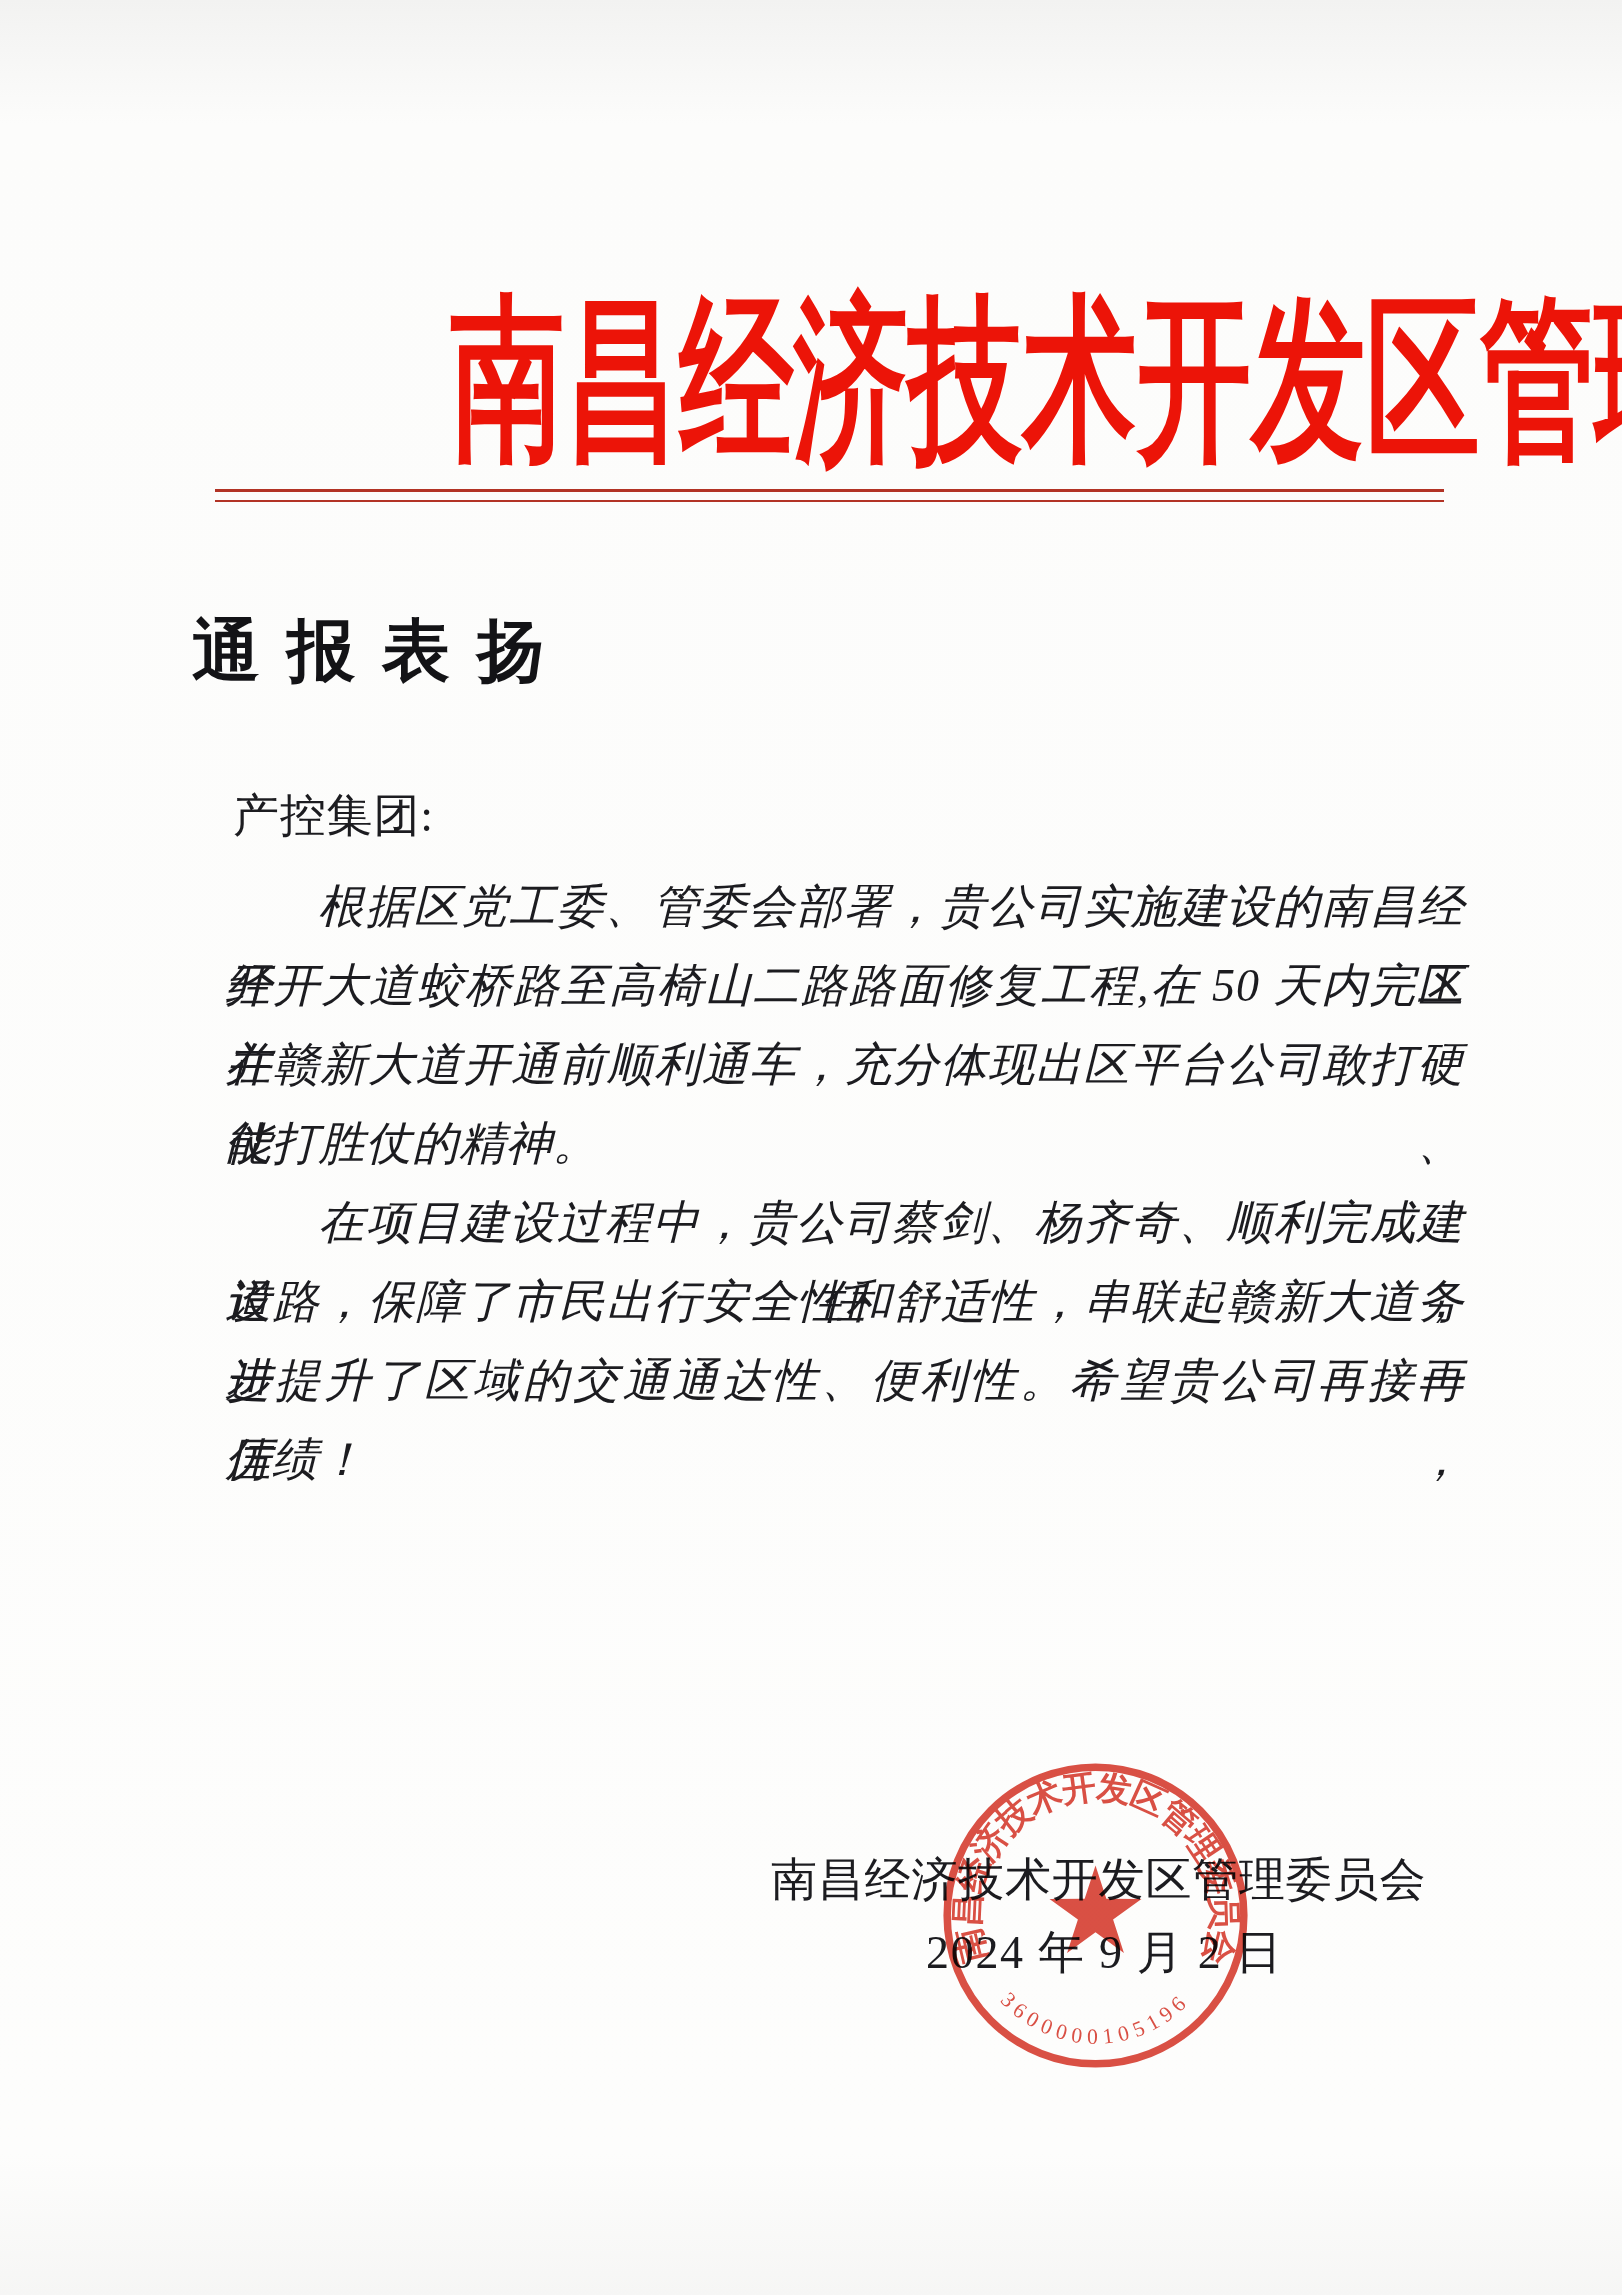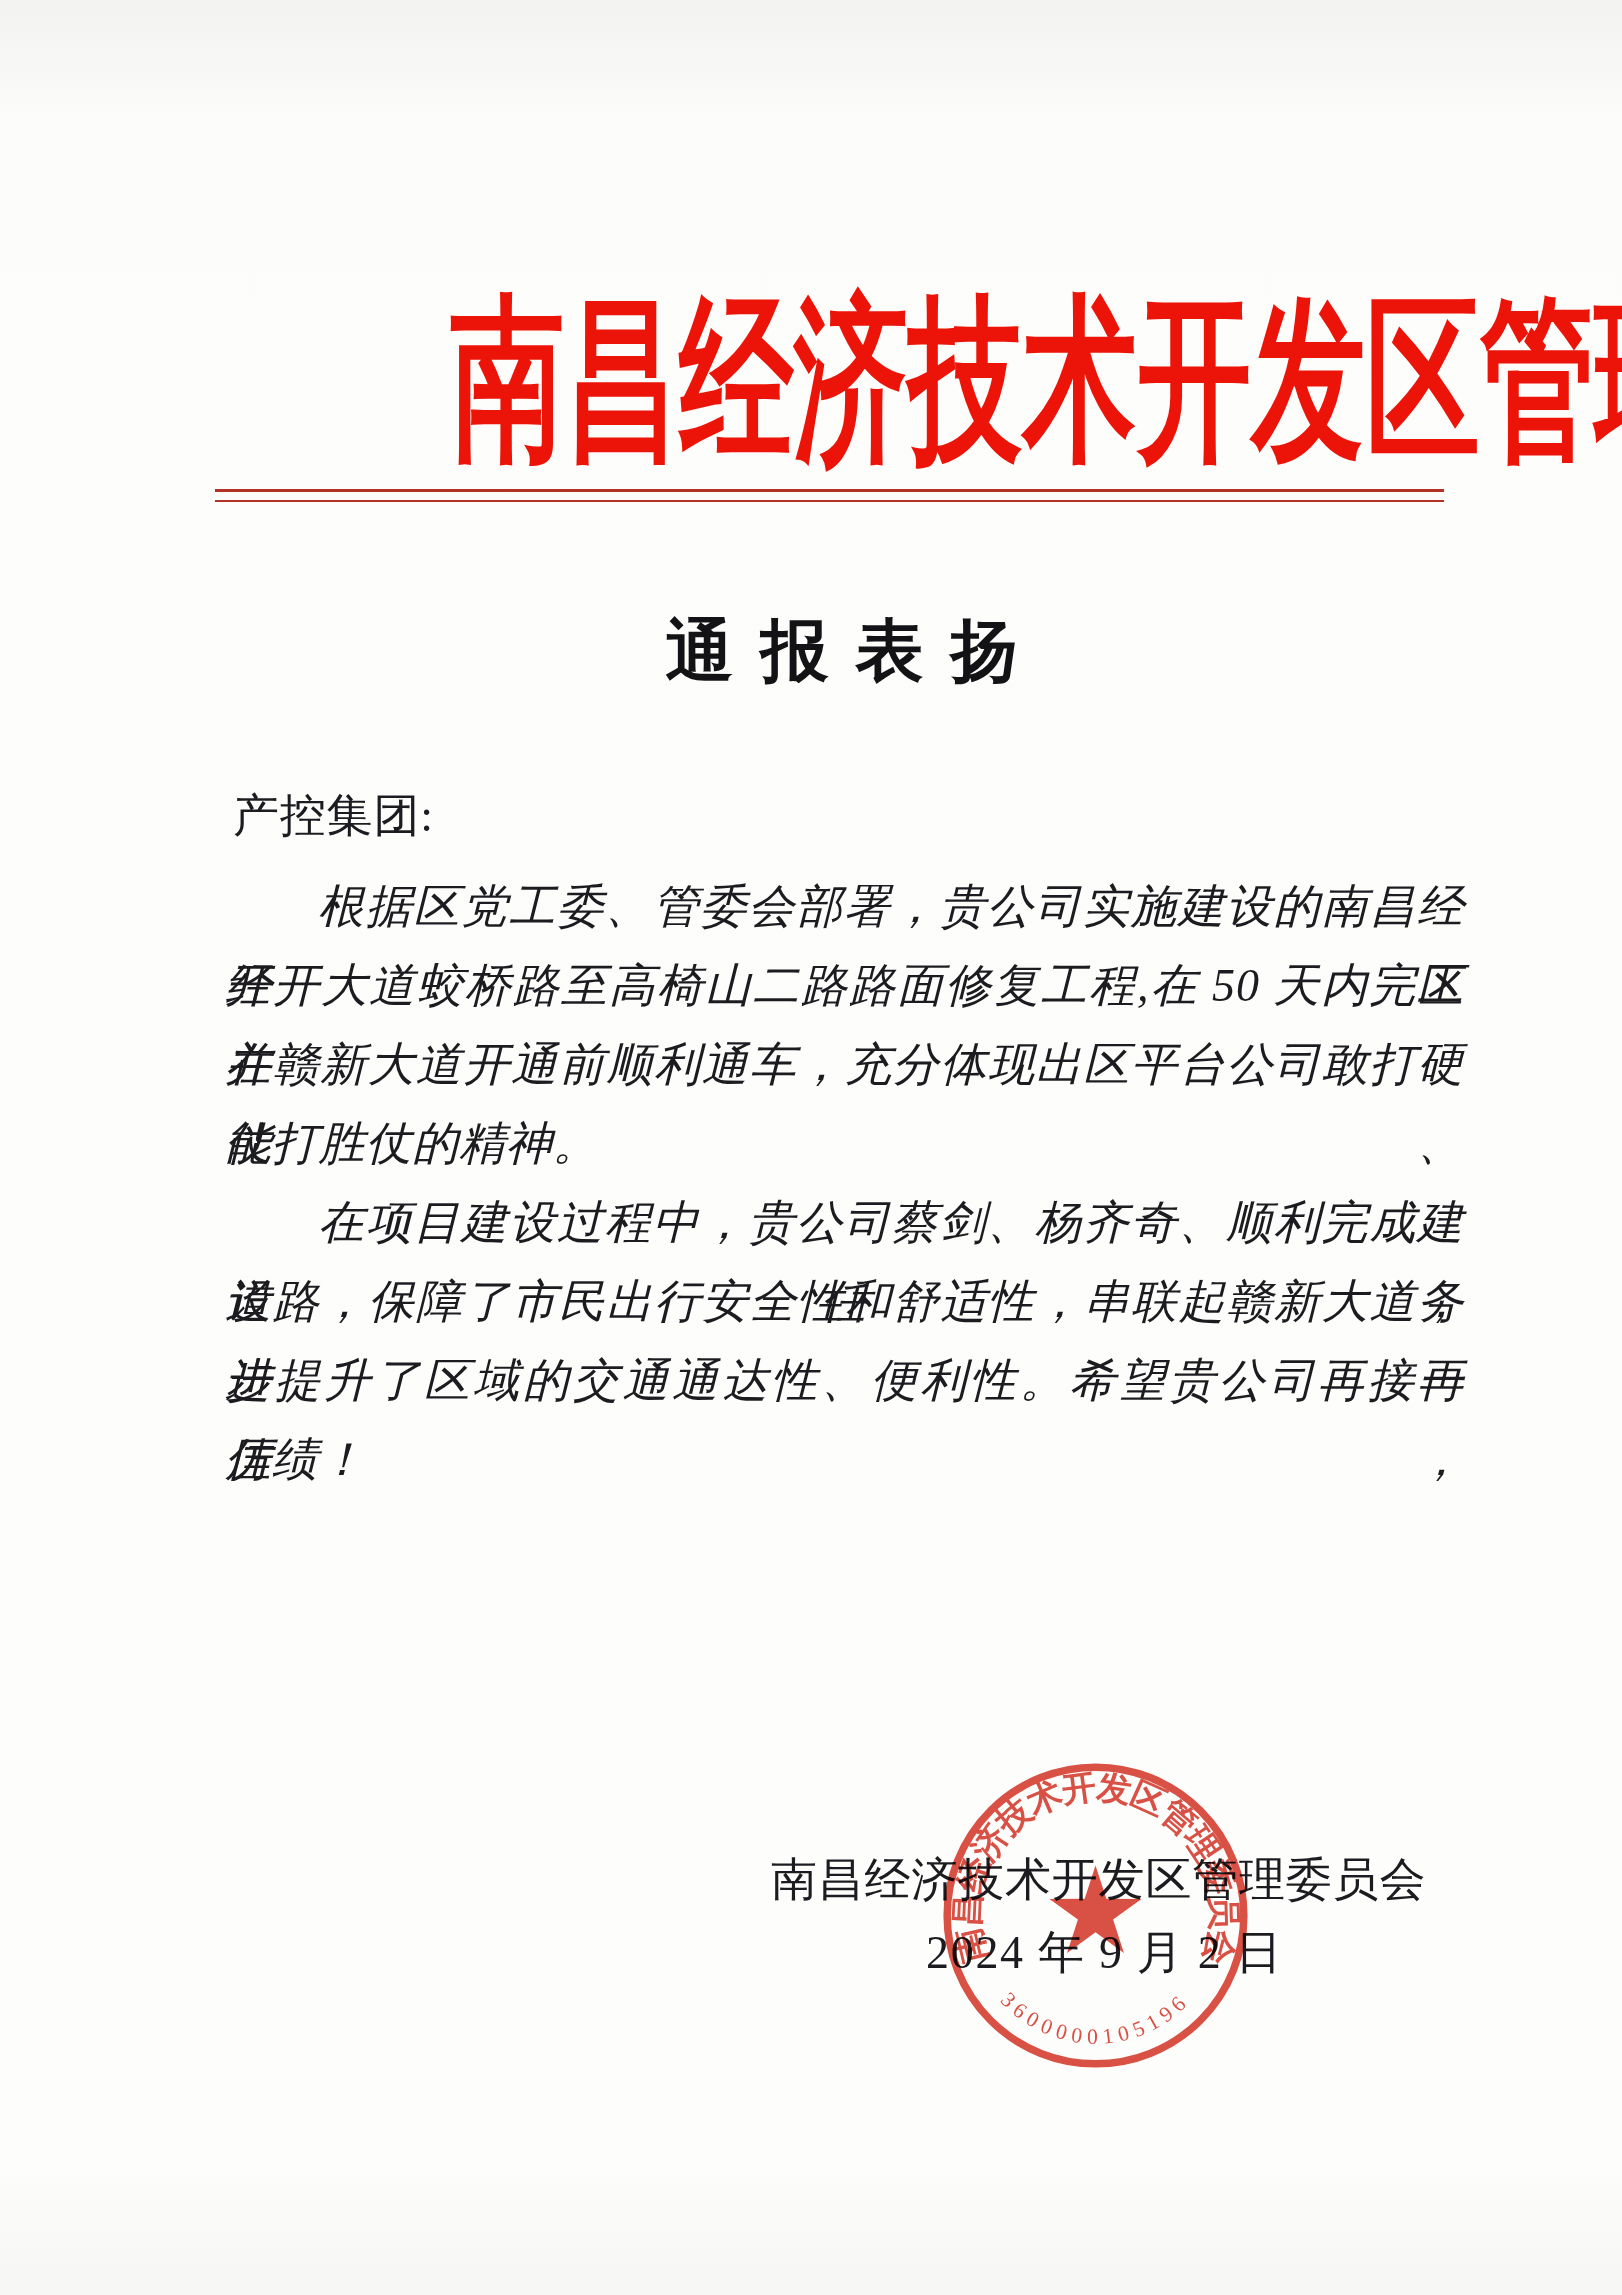--- a/index.html
+++ b/index.html
@@ -25,21 +25,21 @@
     transform:scaleX(0.64);transform-origin:50% 50%;
     letter-spacing:0.8px;
   }
   .divider{
     position:absolute;top:489px;left:215px;width:1229px;height:8.3px;
     border-top:3.3px solid var(--line_red,#b23325);
     border-bottom:2.5px solid var(--line_red,#b23325);
   }
   .doc-title{
     position:absolute;top:614px;left:192px;width:1305px;
-    text-align:center;
+    text-align:left;
     font-size:68px;line-height:1.1;font-weight:bold;
     letter-spacing:5px;color:#131316;
   }
   .salutation{
     position:absolute;top:776px;left:225px;width:1239px;
     font-size:46px;line-height:79px;height:79px;
     letter-spacing:0.8px;
     margin-left:8px;
   }
   .body-block{

